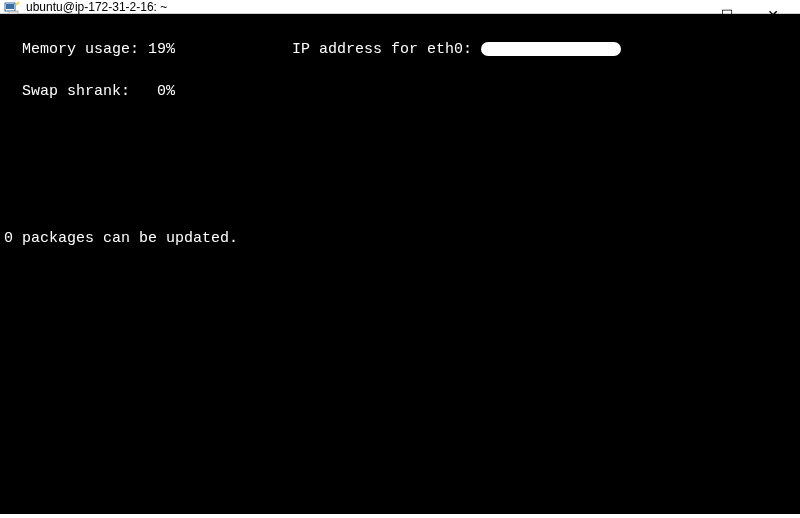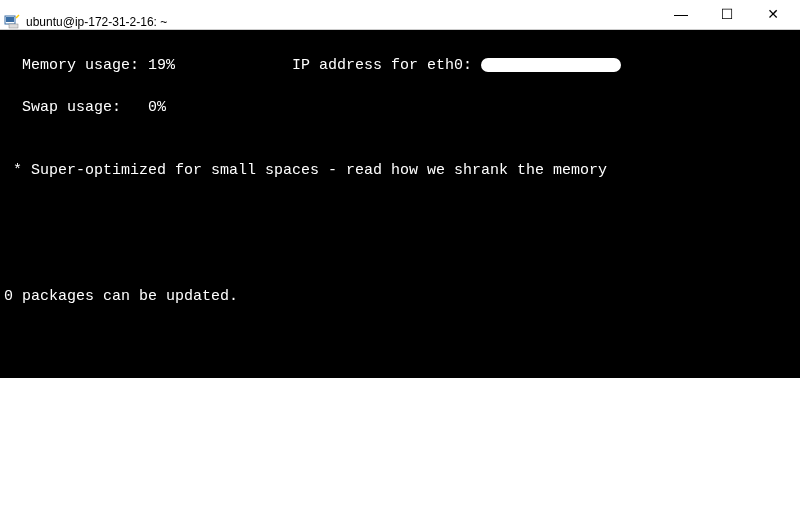--- a/index.html
+++ b/index.html
@@ -8,25 +8,25 @@
       box-sizing: border-box;
     }
     body {
       background: #fff;
       font-family: Arial, sans-serif;
       width: 800px;
       height: 518px;
       overflow: hidden;
     }
     .titlebar {
-      height: 30px;
+      height: 14px;
       background: #fff;
       border-bottom: 1px solid #ccc;
       display: flex;
-      align-items: flex-end;
+      align-items: flex-start;
       padding: 0 4px;
     }
     .titlebar-icon {
       width: 16px;
       height: 16px;
       margin-right: 6px;
       display: inline-flex;
       align-items: center;
       justify-content: center;
     }
@@ -49,21 +49,21 @@
       color: #000;
       cursor: pointer;
     }
     .terminal {
       background: #000;
       color: #fff;
       font-family: 'Consolas', 'Courier New', monospace;
       font-size: 15px;
       line-height: 1.4;
       padding: 4px 4px;
-      height: 348px;
+      height: 500px;
       white-space: pre;
       overflow: hidden;
       position: relative;
     }
     .term-line {
       white-space: pre;
     }
     .redacted {
       display: inline-block;
       background: #fff;
@@ -90,23 +90,22 @@
   <span class="titlebar-title">ubuntu@ip-172-31-2-16: ~</span>
   <div class="window-controls">
     <div class="window-btn">—</div>
     <div class="window-btn">☐</div>
     <div class="window-btn">✕</div>
   </div>
 </div>
 
 <div class="terminal">
 <div class="term-line"><span>  Memory usage: </span><span>19%</span><span>             IP address for eth0: </span><span class="redacted redacted-ip"></span></div>
-<div class="term-line"><span>  Swap usage:   </span><span>0%</span></div>
+<div class="term-line"><span>  Swap shrank:   </span><span>0%</span></div>
 <div class="term-line"></div>
-<div class="term-line"> * Super-optimized for small spaces - read how we shrank the memory</div>
 <div class="term-line"> </div>
 <div class="term-line"> </div>
 <div class="term-line">0 packages can be updated.</div>
 <div class="term-line"> </div>
 <div class="term-line"> </div>
 
 
 
 
 

